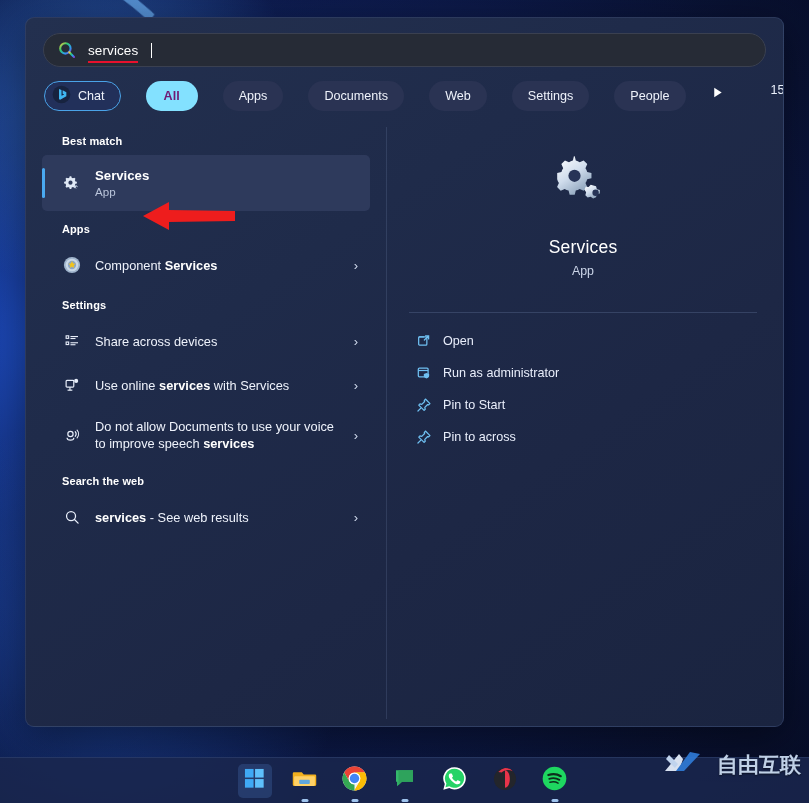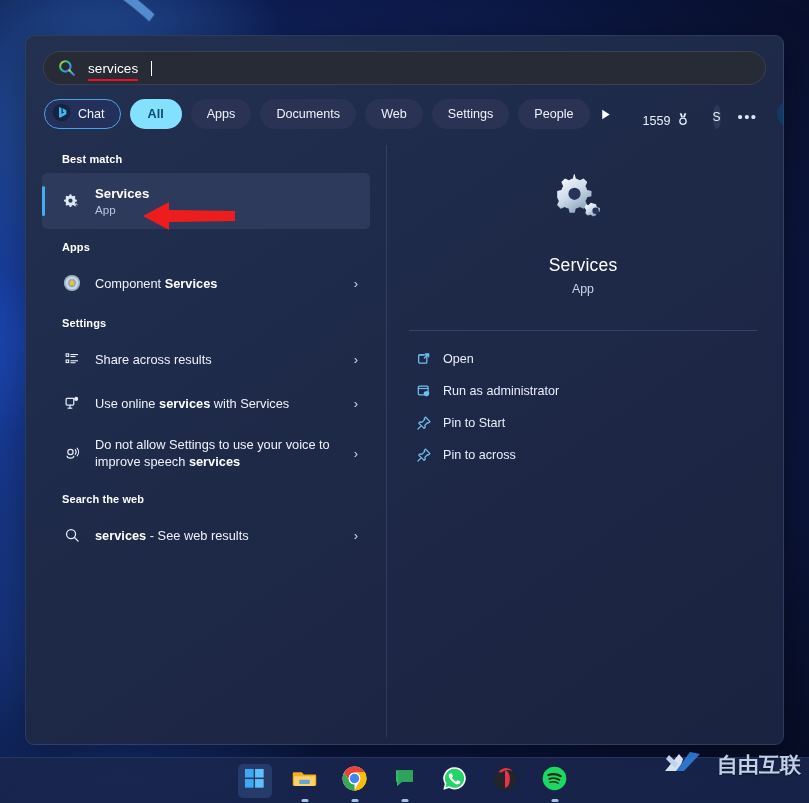--- a/index.html
+++ b/index.html
@@ -53,21 +53,21 @@
     background: radial-gradient(circle, rgba(70,150,255,.55) 0%, rgba(70,150,255,0) 68%); }
   .glow-bl { position:absolute; left:-160px; top:430px; width:520px; height:460px;
     background: radial-gradient(circle, rgba(50,120,255,.45) 0%, rgba(50,120,255,0) 70%); }
   .vignette { position:absolute; inset:0;
     background: radial-gradient(120% 100% at 55% 45%, rgba(0,0,0,0) 40%, rgba(2,6,22,.55) 100%); }
 
   
   #search-panel {
     position: absolute;
     left: 25px;
-    top: 35px;
+    top: 17px;
     width: 759px;
     height: 710px;
     border-radius: 9px;
     background: linear-gradient(145deg, #23304f 0%, #1f2b4a 35%, #1d2745 65%, #1a2440 100%);
     box-shadow: 0 10px 40px rgba(0,0,0,.45);
     border: 1px solid rgba(120,150,210,.18);
     overflow: hidden;
   }
 
   
@@ -101,22 +101,22 @@
     width: 1px;
     height: 15px;
     background: #fff;
     margin-left: 1px;
     vertical-align: -2px;
   }
 
   
   .pillbar {
     display: flex;
-    align-items: flex-end;
-    gap: 9px;
+    align-items: flex-start;
+    gap: 25px;
     padding: 14px 16px 0 18px;
   }
   .pill {
     height: 30px;
     border-radius: 15px;
     display: flex;
     align-items: center;
     gap: 7px;
     padding: 0 15px;
     font-size: 12.6px;
@@ -127,21 +127,21 @@
     white-space: nowrap;
     cursor: default;
   }
   .pill.chat {
     background: #22305a;
     border: 1px solid #4aa3e8;
     padding-left: 7px;
   }
   .pill.active {
     background: #83e1ff;
-    color: #0c4a6e;
+    color: #701a75;
     font-weight: 600;
     padding: 0 17px;
   }
   .pill-plain { background: #2a3353; }
   .play-btn {
     width: 26px; height: 26px;
     display: flex; align-items: center; justify-content: center;
     cursor: default;
   }
   .rewards {
@@ -468,21 +468,21 @@
           <span class="res-ico">
             <svg viewBox="0 0 20 20" width="17" height="17">
               <rect x="2.5" y="3.3" width="3" height="3" fill="none" stroke="#e8eefa" stroke-width="1.3"></rect>
               <rect x="2.5" y="10.6" width="3" height="3" fill="none" stroke="#e8eefa" stroke-width="1.3"></rect>
               <line x1="7.6" y1="4.2" x2="16.5" y2="4.2" stroke="#e8eefa" stroke-width="1.3"></line>
               <line x1="7.6" y1="6.5" x2="13.5" y2="6.5" stroke="#e8eefa" stroke-width="1.3"></line>
               <line x1="7.6" y1="11.5" x2="16.5" y2="11.5" stroke="#e8eefa" stroke-width="1.3"></line>
               <line x1="7.6" y1="13.8" x2="13.5" y2="13.8" stroke="#e8eefa" stroke-width="1.3"></line>
             </svg>
           </span>
-          <span class="res-label"><span>Share across results</span></span>
+          <span class="res-label"><span>Share across devices</span></span>
           <span class="chev">›</span>
         </div>
 
         <div class="res-row">
           <span class="res-ico">
             <svg viewBox="0 0 20 20" width="17" height="17">
               <rect x="2.5" y="4" width="9" height="8" rx="1" fill="none" stroke="#e8eefa" stroke-width="1.4"></rect>
               <line x1="7" y1="12" x2="7" y2="15.5" stroke="#e8eefa" stroke-width="1.4"></line>
               <line x1="4.2" y1="15.5" x2="9.8" y2="15.5" stroke="#e8eefa" stroke-width="1.4"></line>
               <circle cx="14.3" cy="4.6" r="2.4" fill="#e8eefa"></circle>
@@ -494,21 +494,21 @@
 
         <div class="res-row tall">
           <span class="res-ico">
             <svg viewBox="0 0 20 20" width="17" height="17">
               <circle cx="7.6" cy="8.2" r="3.1" fill="none" stroke="#e8eefa" stroke-width="1.4"></circle>
               <path d="M3.6 12.6c0 1.8 1.8 2.9 4 2.9s4-1.1 4-2.9" fill="none" stroke="#e8eefa" stroke-width="1.4"></path>
               <path d="M13.2 5.4a4.4 4.4 0 010 5.6" fill="none" stroke="#e8eefa" stroke-width="1.3" stroke-linecap="round"></path>
               <path d="M15.4 3.6a7 7 0 010 9.2" fill="none" stroke="#e8eefa" stroke-width="1.3" stroke-linecap="round"></path>
             </svg>
           </span>
-          <span class="res-label"><span>Do not allow Settings to use your voice to improve speech </span><b>services</b></span>
+          <span class="res-label"><span>Do not allow Documents to use your voice to improve speech </span><b>services</b></span>
           <span class="chev">›</span>
         </div>
 
         <div class="sec-head">Search the web</div>
 
         <div class="res-row">
           <span class="res-ico">
             <svg viewBox="0 0 20 20" width="17" height="17">
               <circle cx="8.3" cy="8.3" r="5.3" fill="none" stroke="#e8eefa" stroke-width="1.5"></circle>
               <line x1="12.3" y1="12.3" x2="16.6" y2="16.6" stroke="#e8eefa" stroke-width="1.5" stroke-linecap="round"></line>

